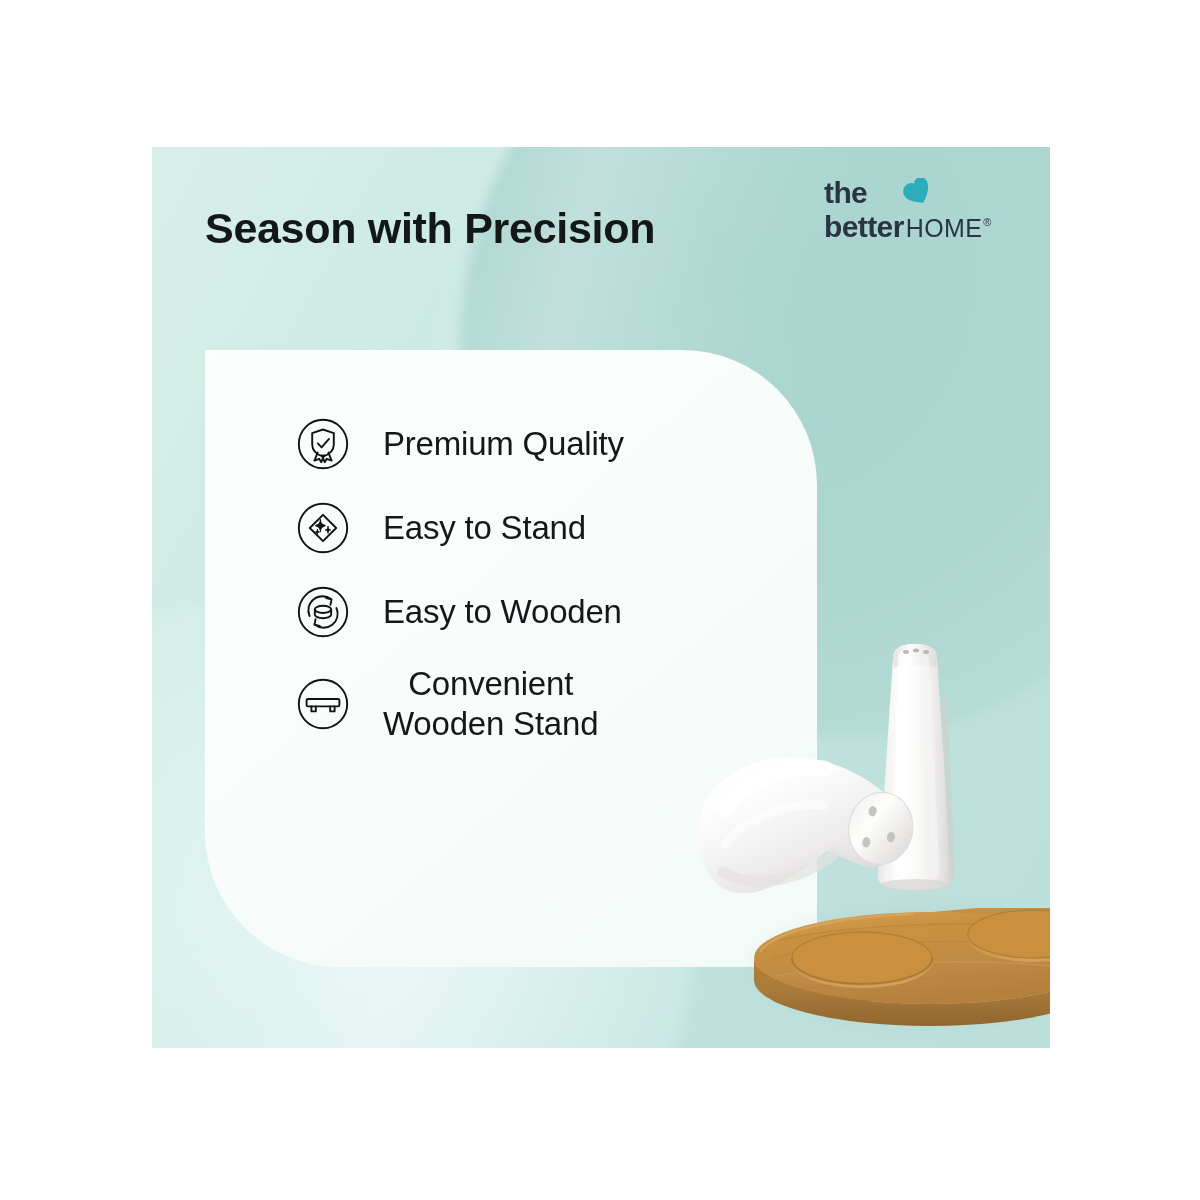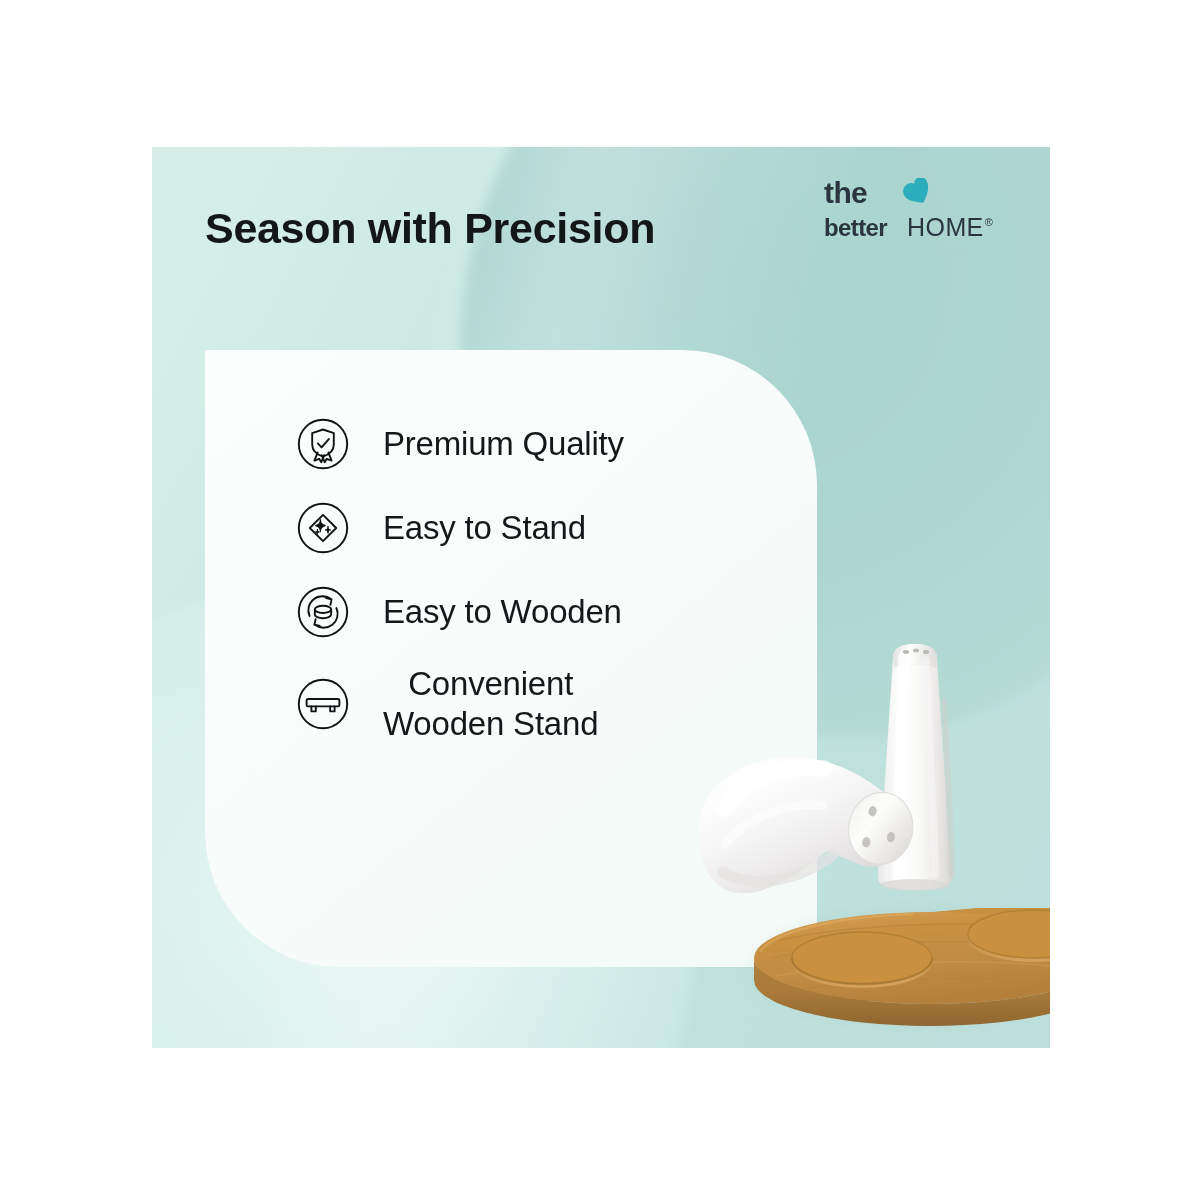--- a/index.html
+++ b/index.html
@@ -122,33 +122,33 @@
     height: 28px;
     margin-left: 7px;
     margin-bottom: 2px;
   }
   #logo-line2 {
     display: flex;
     align-items: baseline;
     margin-top: 3px;
   }
   #logo-better {
-    font-size: 24px;
+    font-size: 30px;
     font-weight: 700;
     line-height: 32px;
     letter-spacing: -0.6px;
     color: #2b3542;
   }
   #logo-home {
     font-size: 25px;
     font-weight: 400;
     line-height: 32px;
     letter-spacing: 0.4px;
     color: #2b3542;
-    margin-left: 20px;
+    margin-left: 2px;
   }
   #logo-reg {
     font-size: 11px;
     line-height: 11px;
     color: #2b3542;
     align-self: flex-start;
     margin-top: 6px;
     margin-left: 1px;
   }
 

